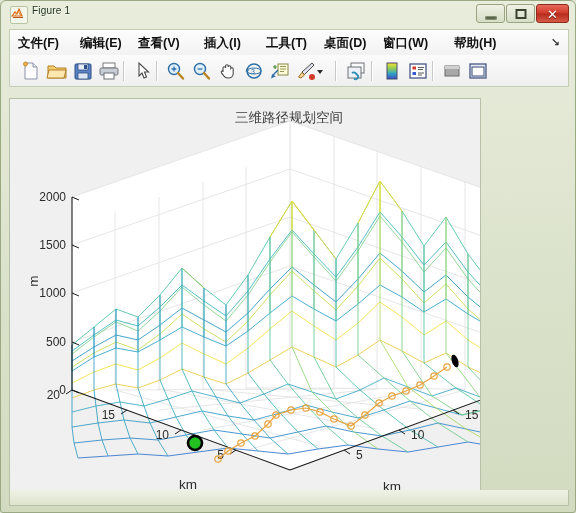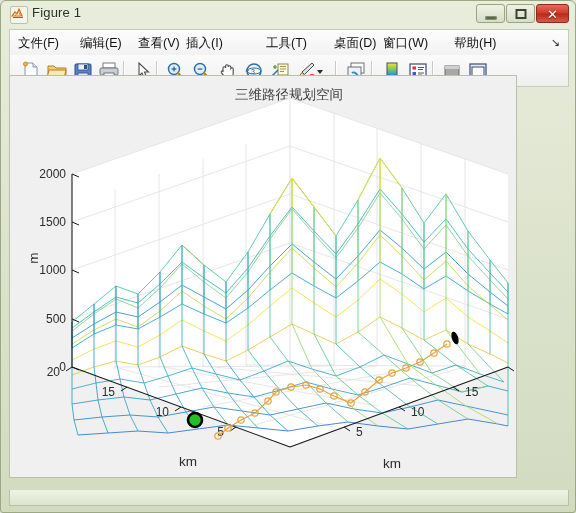--- a/index.html
+++ b/index.html
@@ -20,21 +20,21 @@
   #titlebar{
     position:absolute;left:0;top:0;width:576px;height:27px;
   }
   #titlebar-icon{
     position:absolute;left:9px;top:5px;width:16px;height:16px;
     background:#f3f6ea;border:1px solid #b9c4a4;border-radius:2px;
     overflow:hidden;
   }
   #titlebar-title{
     position:absolute;left:31px;top:4px;
-    font-size:13px;color:#22331f;letter-spacing:.2px;
+    font-size:10px;color:#22331f;letter-spacing:.2px;
     text-shadow:0 1px 0 rgba(255,255,255,.75);
   }
   .winbtn{
     position:absolute;top:3px;height:19px;
     border:1px solid #9aa37f;border-radius:3px;
     box-sizing:border-box;cursor:default;
   }
   #btn-min{left:475px;width:29px;background:linear-gradient(180deg,#eef2e4,#d6dec6);}
   #btn-max{left:505px;width:29px;background:linear-gradient(180deg,#eef2e4,#d6dec6);}
   #btn-close{left:535px;width:33px;
@@ -42,21 +42,21 @@
     border-color:#8e2a1c;}
   .winbtn .gl{position:absolute;left:50%;top:50%;transform:translate(-50%,-50%);}
   #btn-min .gl{width:11px;height:3px;background:#3a4230;border:1px solid #7e8a66;box-sizing:border-box;margin-top:4px;}
   #btn-max .gl{width:11px;height:10px;border:2px solid #3a4230;box-sizing:border-box;}
   #btn-close .gl{color:#fff;font-size:13px;font-weight:bold;line-height:1;text-shadow:0 1px 1px rgba(0,0,0,.5);}
 
   
   #menubar{
     position:absolute;left:8px;top:28px;width:560px;height:26px;
     background:linear-gradient(180deg,#fdfdfd,#f2f2f2);
-    border:1px solid #c6cdb7;border-bottom:none;box-sizing:border-box;
+    border:1px solid #c6cdb7;border-bottom:none;box-sizing:border-box;font-weight:bold;
   }
   .menu-item{
     position:absolute;top:4px;height:18px;line-height:18px;
     font-size:12.5px;color:#101010;white-space:nowrap;cursor:default;
   }
   #menu-overflow{
     position:absolute;right:8px;top:6px;font-size:11px;color:#333;
   }
 
   
@@ -64,21 +64,21 @@
     position:absolute;left:8px;top:54px;width:560px;height:32px;
     background:linear-gradient(180deg,#fbfbfb,#efefef);
     border:1px solid #c6cdb7;border-top:none;box-sizing:border-box;
   }
   .tb{position:absolute;top:5px;width:22px;height:22px;cursor:default;}
   .tbsep{position:absolute;top:6px;width:1px;height:20px;
     background:#c9c9c9;border-right:1px solid #fff;}
 
   
   #canvas{
-    position:absolute;left:8px;top:74px;width:508px;height:403px;
+    position:absolute;left:8px;top:97px;width:472px;height:403px;
     background:#f0f0f0;border:1px solid #b9c0a8;box-sizing:border-box;
     overflow:hidden;
   }
   #fig-title{
     position:absolute;left:0;top:10px;width:558px;text-align:center;
     font-size:13.5px;color:#3b3b3b;
   }
   #plotsvg{position:absolute;left:0;top:0;}
 
   
@@ -111,23 +111,23 @@
     </div>
     <div class="winbtn" id="btn-close">
       <span class="gl">✕</span>
     </div>
   </div>
 
   <div id="menubar">
     <div class="menu-item" style="left:8px">文件(F)</div>
     <div class="menu-item" style="left:70px">编辑(E)</div>
     <div class="menu-item" style="left:128px">查看(V)</div>
-    <div class="menu-item" style="left:176px">插入(I)</div>
+    <div class="menu-item" style="left:194px">插入(I)</div>
     <div class="menu-item" style="left:256px">工具(T)</div>
-    <div class="menu-item" style="left:324px">桌面(D)</div>
+    <div class="menu-item" style="left:314px">桌面(D)</div>
     <div class="menu-item" style="left:373px">窗口(W)</div>
     <div class="menu-item" style="left:444px">帮助(H)</div>
     <div id="menu-overflow">↘</div>
   </div>
 
   <div id="toolbar">
 
     <div class="tb" style="left:10px">
       <svg width="22" height="22" viewBox="0 0 22 22">
         <path d="M5 3 h8 l4 4 v12 h-12 z" fill="#fdfdff" stroke="#8b93a8" stroke-width="1"></path>

